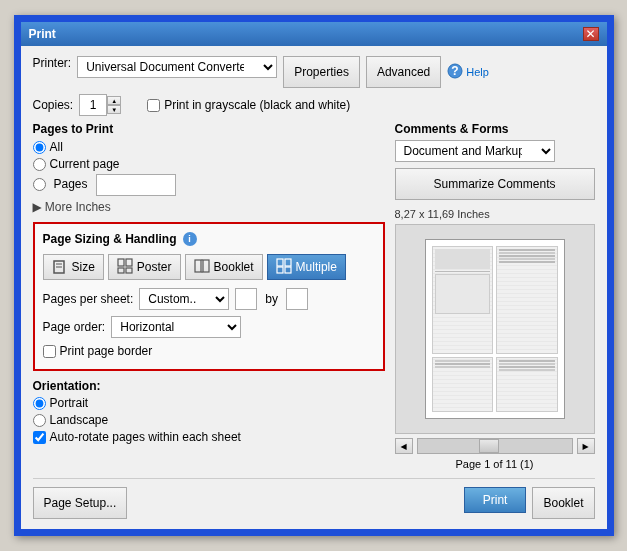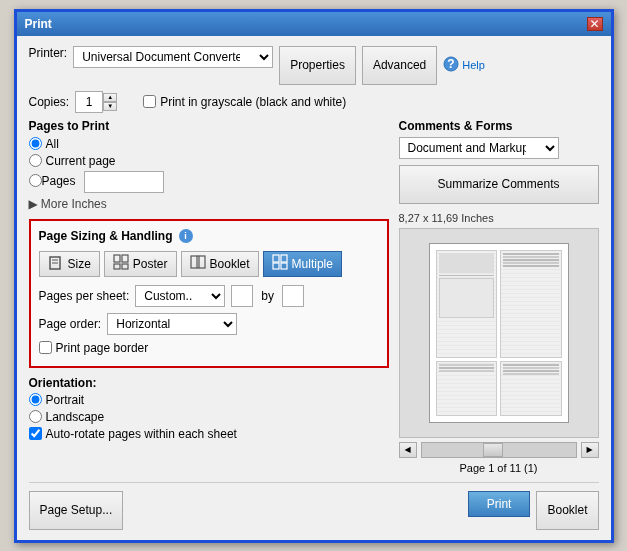--- a/index.html
+++ b/index.html
@@ -1,21 +1,21 @@
 <!DOCTYPE html>
 <html><head>
   <meta charset="utf-8">
   <style>
     * { box-sizing: border-box; margin: 0; padding: 0; font-family: 'Segoe UI', Arial, sans-serif; font-size: 12px; }
     body { background: #d4d0c8; display: flex; align-items: center; justify-content: center; width: 627px; height: 551px; overflow: hidden; }
 
     .window {
       width: 600px;
       background: #f0f0f0;
-      border: 3px solid #1d4ed8;
+      border: 7px solid #1d4ed8;
       box-shadow: 2px 2px 8px rgba(0,0,0,0.4);
     }
 
     .title-bar {
       background: linear-gradient(to bottom, #4a90d9, #2d6bb5);
       color: white;
       padding: 5px 8px;
       display: flex;
       align-items: center;
       justify-content: space-between;
@@ -43,21 +43,21 @@
       padding: 2px 4px;
       height: 22px;
     }
     select { padding-right: 16px; }
 
     .btn {
       border: 1px solid #aaa;
       background: linear-gradient(to bottom, #f5f5f5, #e0e0e0);
       padding: 14px 10px;
       cursor: pointer;
-      height: 39px;
+      height: 32px;
       display: inline-flex; align-items: center; justify-content: center;
     }
     .btn-blue {
       background: linear-gradient(to bottom, #6ab0e0, #3a80c0);
       color: white;
       border: 1px solid #2a60a0;
       padding: 3px 18px;
       height: 26px;
     }
 
@@ -258,21 +258,21 @@
               <span>All</span>
             </label>
           </div>
           <div class="radio-group">
             <label>
               <input type="radio" name="pages" style="">
               <span>Current page</span>
             </label>
           </div>
           <div class="radio-group pages-row">
-            <label style="display:flex; align-items:center; gap:0;">
+            <label style="display:flex; align-items:center; gap:8px;">
               <input type="radio" name="pages" style="">
               <span>Pages</span>
             </label>
             <input type="text" style="width: 80px; margin-left: 4px;">
           </div>
           <div class="more-options">
             <span>▶</span>
             <span>More Inches</span>
           </div>
         </div>

